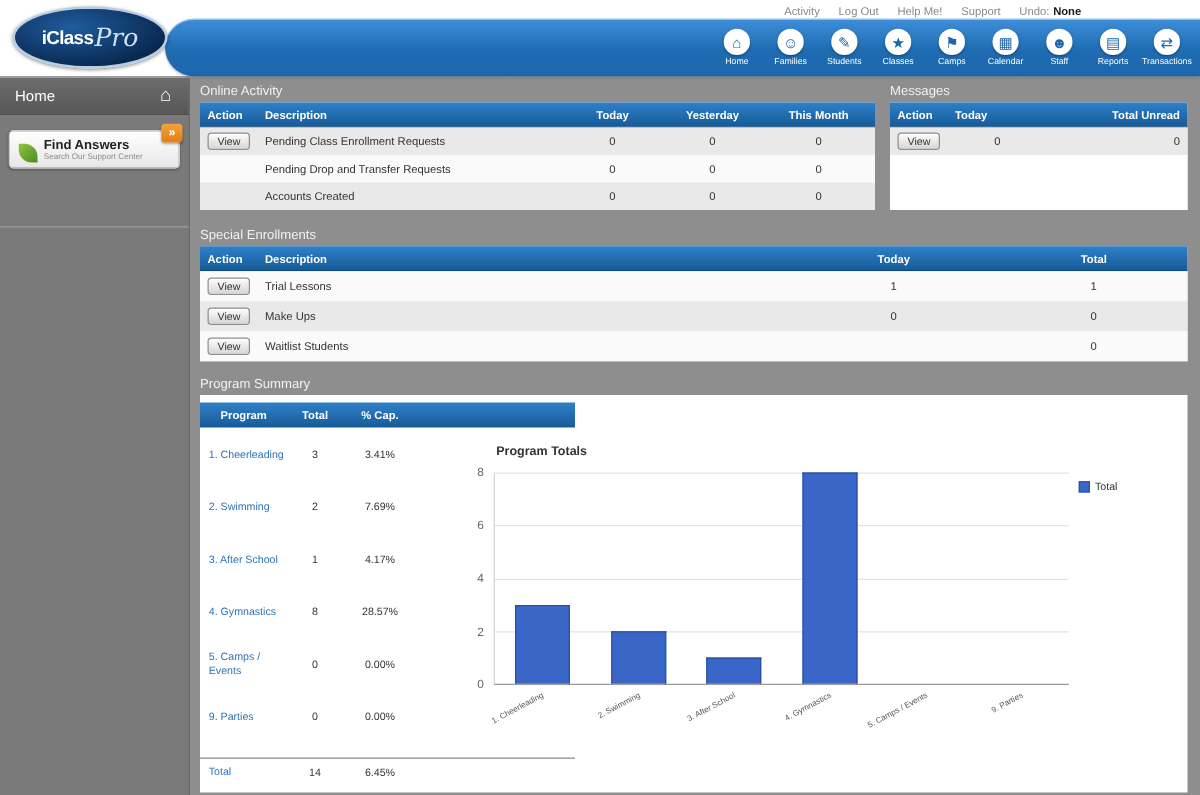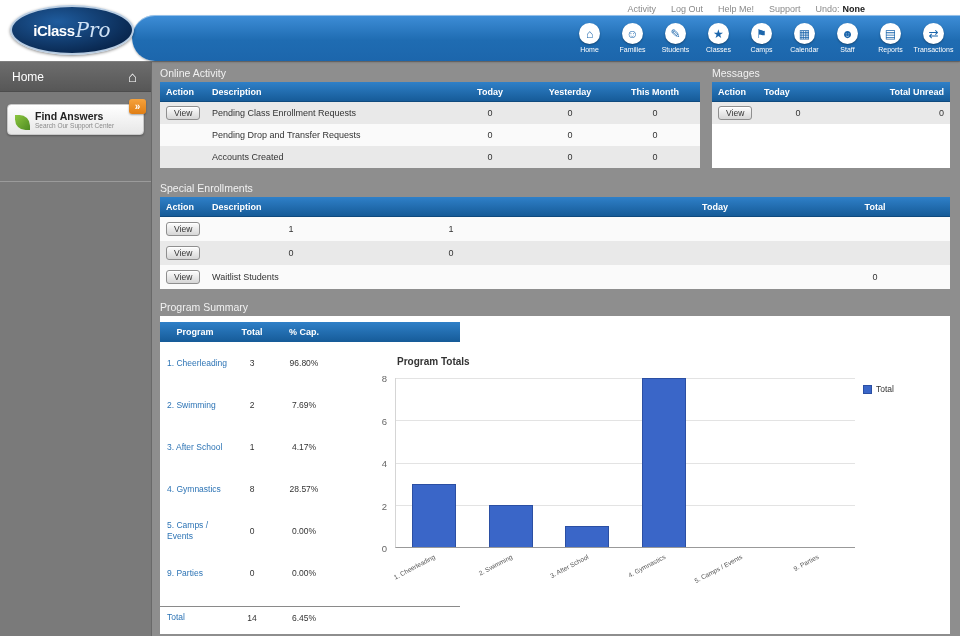--- a/index.html
+++ b/index.html
@@ -253,25 +253,27 @@
     <div class="section-title">Special Enrollments</div>
     <div class="se-table">
       <div class="t-head">
         <span class="c c-action">Action</span>
         <span class="c c-desc">Description</span>
         <span class="c c-num w170">Today</span>
         <span class="c c-num w150">Total</span>
       </div>
       <div class="t-row">
         <span class="c c-action"><button class="view-btn">View</button></span>
+        <span class="c c-desc">Trial Lessons</span>
         <span class="c c-num w170">1</span>
         <span class="c c-num w150">1</span>
       </div>
       <div class="t-row alt">
         <span class="c c-action"><button class="view-btn">View</button></span>
+        <span class="c c-desc">Make Ups</span>
         <span class="c c-num w170">0</span>
         <span class="c c-num w150">0</span>
       </div>
       <div class="t-row">
         <span class="c c-action"><button class="view-btn">View</button></span>
         <span class="c c-desc">Waitlist Students</span>
         <span class="c c-num w170"></span>
         <span class="c c-num w150">0</span>
       </div>
     </div>
@@ -282,21 +284,21 @@
     <div class="prog-panel">
       <div class="p-head">
         <span class="ph-program">Program</span>
         <span class="ph-total">Total</span>
         <span class="ph-cap">% Cap.</span>
       </div>
       <div class="p-rows">
         <div class="p-row">
           <span class="p-link">1. Cheerleading</span>
           <span class="p-total">3</span>
-          <span class="p-cap">96.80%</span>
+          <span class="p-cap">3.41%</span>
         </div>
         <div class="p-row">
           <span class="p-link">2. Swimming</span>
           <span class="p-total">2</span>
           <span class="p-cap">7.69%</span>
         </div>
         <div class="p-row">
           <span class="p-link">3. After School</span>
           <span class="p-total">1</span>
           <span class="p-cap">4.17%</span>

